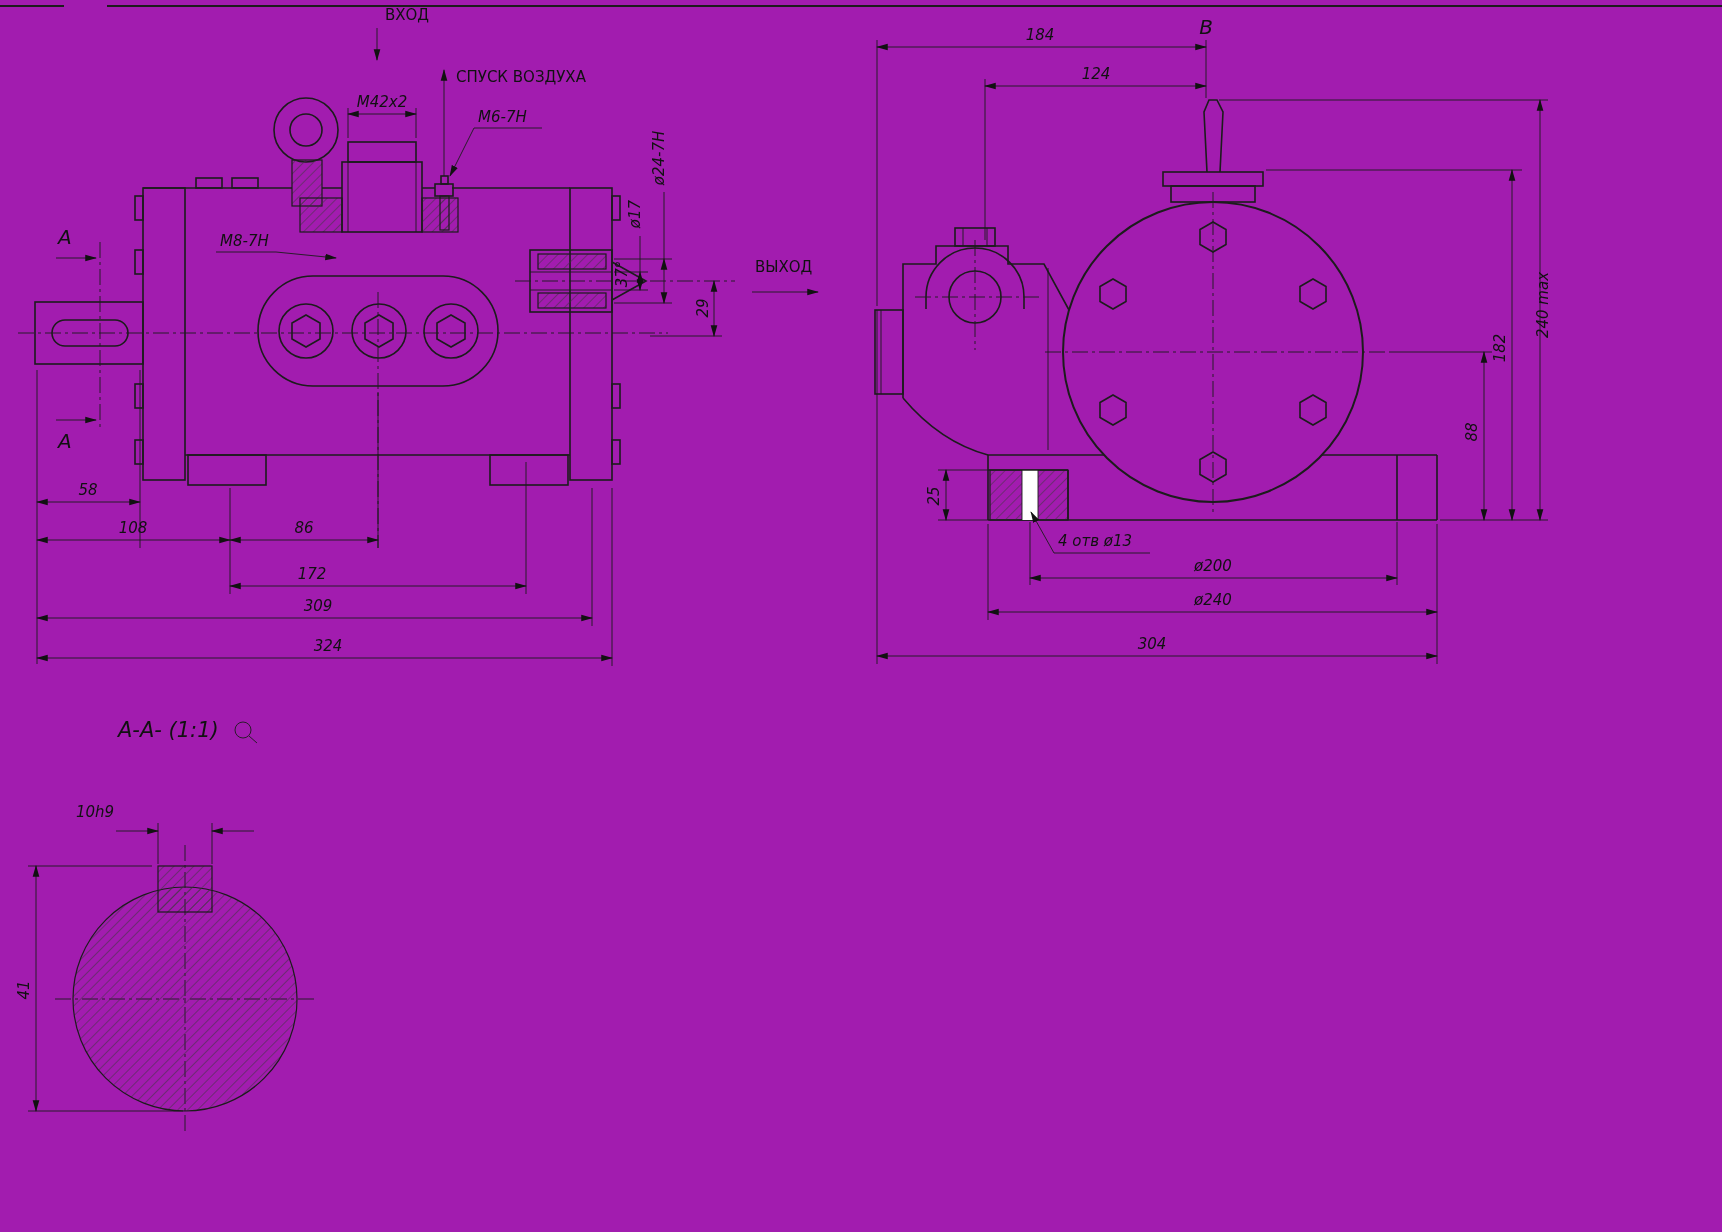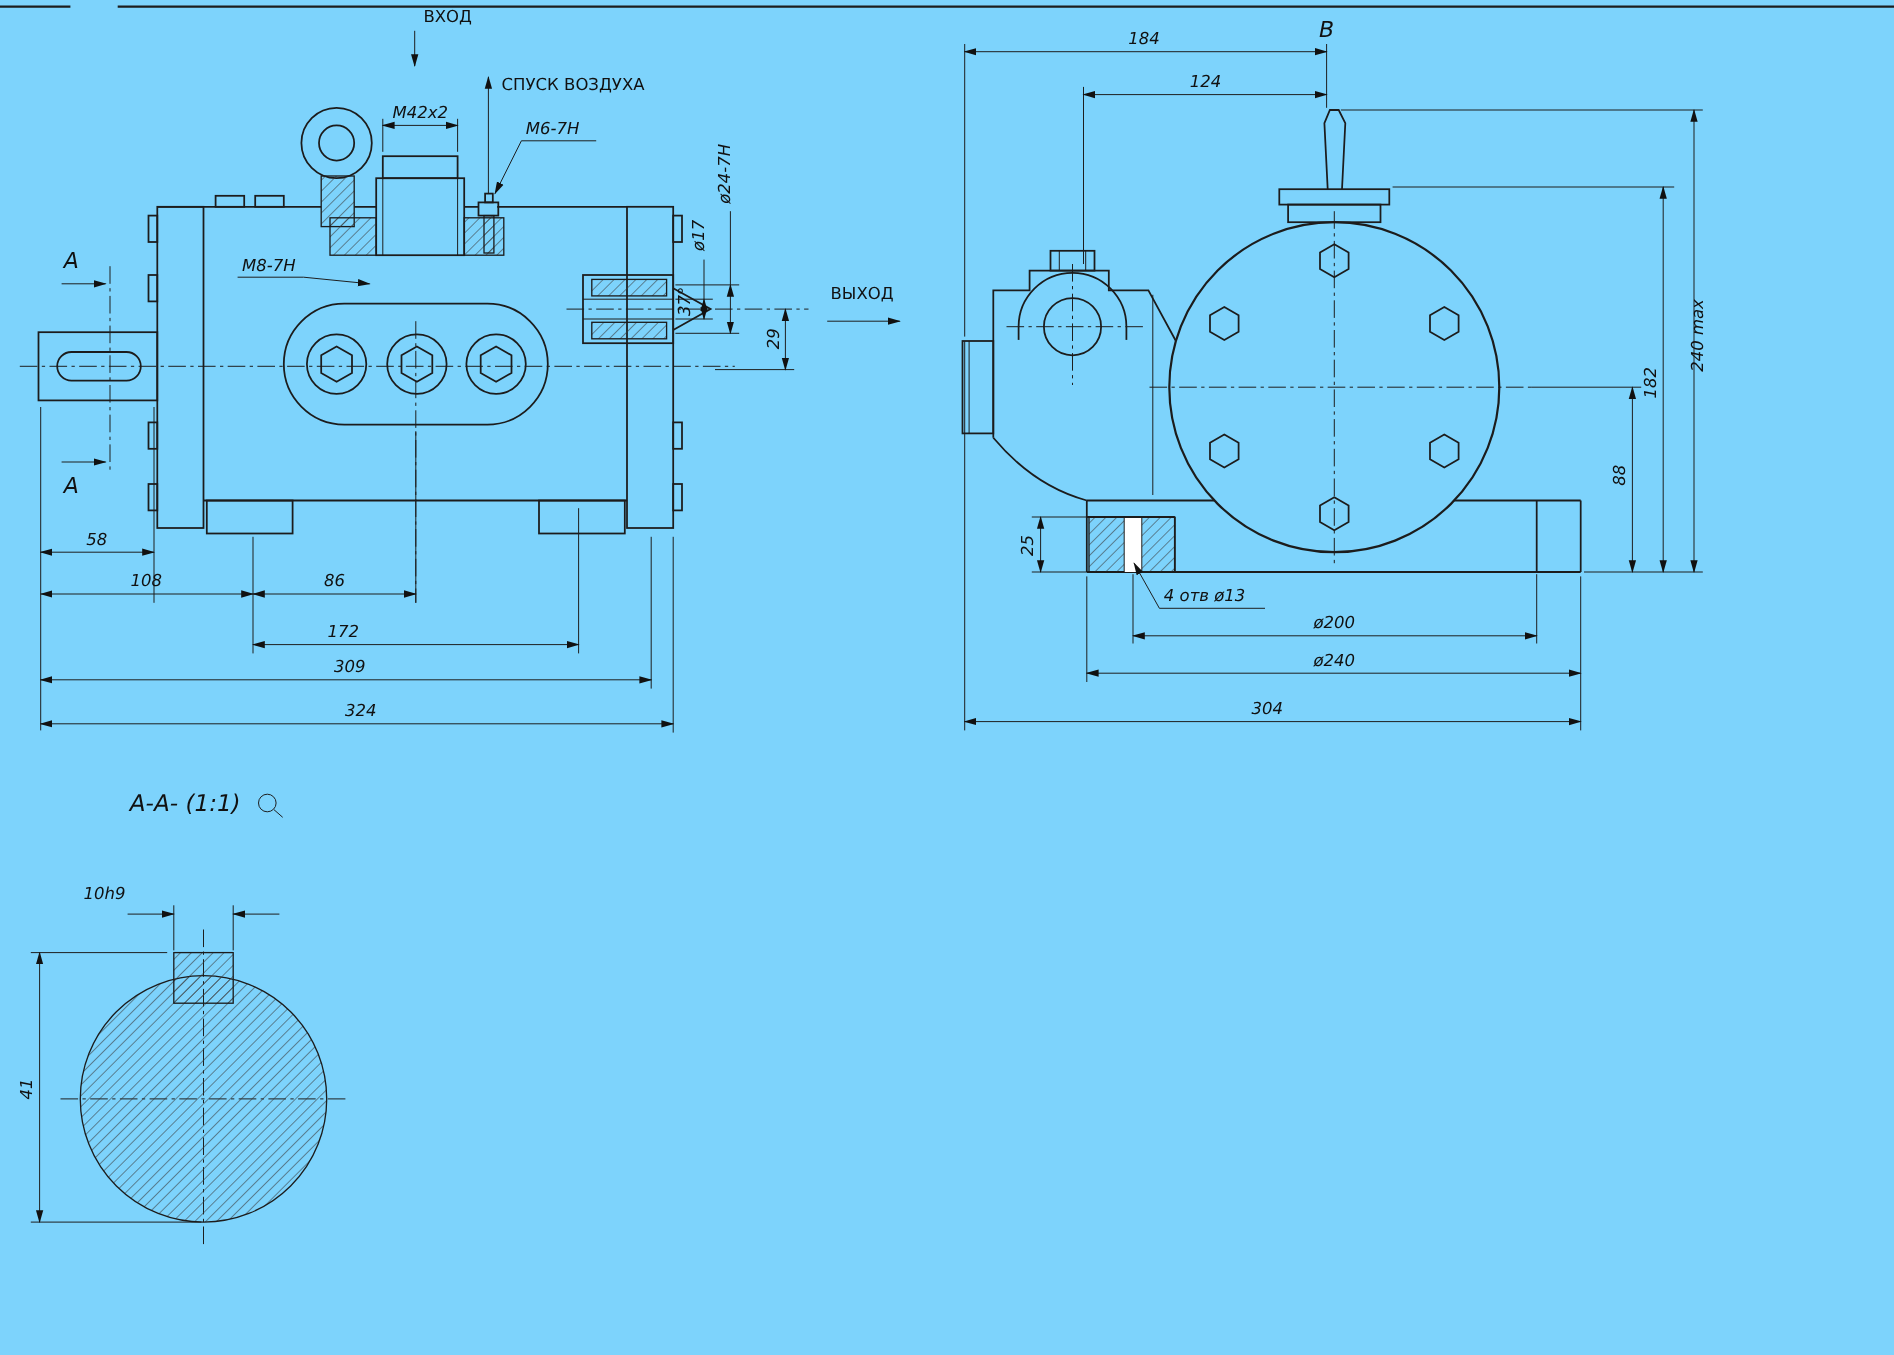--- a/index.html
+++ b/index.html
@@ -1,16 +1,16 @@
 <!DOCTYPE html>
 <html><head>
 <meta charset="utf-8">
 <style>
   html,body{margin:0;padding:0;background:#f6f6f4;}
-  .page{position:relative;width:1722px;height:1232px;background:#7dd3fc;overflow:hidden;}
+  .page{position:relative;width:1722px;height:1232px;background:#a21caf;overflow:hidden;}
   svg{display:block;}
   .ol{stroke:#1c1c1c;stroke-width:1.6;fill:none;stroke-linejoin:miter;stroke-linecap:butt;}
   .ol2{stroke:#1c1c1c;stroke-width:2;fill:none;}
   .tl{stroke:#1c1c1c;stroke-width:0.9;fill:none;}
   .cl{stroke:#1c1c1c;stroke-width:0.9;fill:none;stroke-dasharray:16 4 3 4;}
   .hatch{fill:url(#hatch);stroke:#1c1c1c;stroke-width:1.2;}
   .white{fill:#ffffff;stroke:none;}
   text{font-family:"DejaVu Sans",sans-serif;fill:#111;}
   .dim{font-style:italic;font-size:15px;}
   .dimm{font-style:italic;font-size:15px;text-anchor:middle;}

